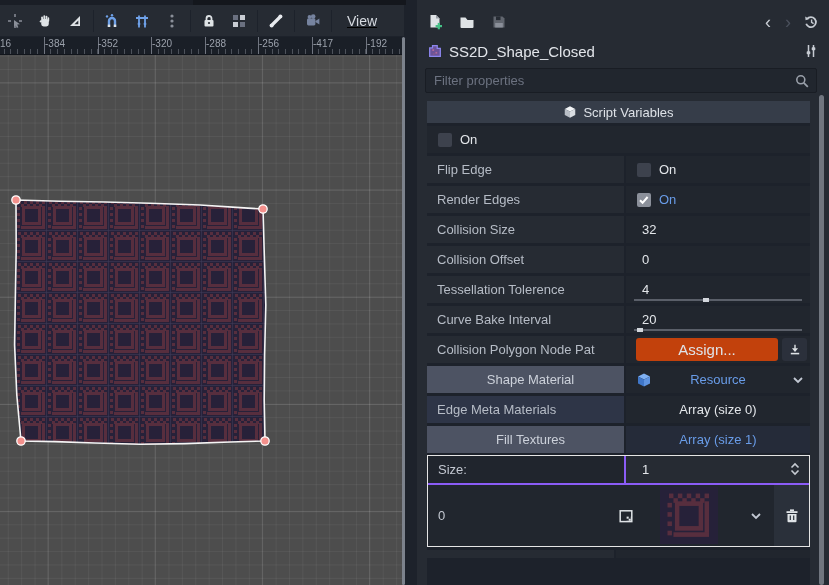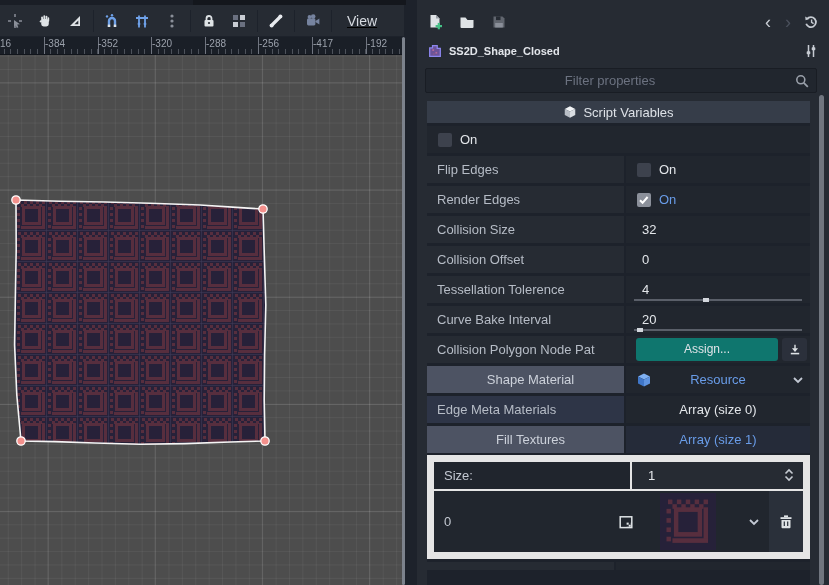--- a/index.html
+++ b/index.html
@@ -40,26 +40,26 @@
   #splitter{left:406px;top:0;width:11px;height:585px;background:#1d222b;}
 
   
   #inspector{left:417px;top:0;width:412px;height:585px;background:#262b33;}
   #insp-toolbar{position:absolute;left:0;top:5px;width:412px;height:33px;
      display:flex;align-items:center;}
   .navchev{font-size:18px;color:#c8cdd4;line-height:20px;}
   .navchev.dim{color:#4a505c;}
   #insp-title{position:absolute;left:10px;top:38px;width:392px;height:26px;
      display:flex;align-items:center;gap:6px;}
-  #insp-title .t{color:#e2e5ea;font-size:11px;flex:1;font-weight:bold;}
+  #insp-title .t{color:#e2e5ea;font-size:15px;flex:1;}
   #filter-bar{position:absolute;left:8px;top:68px;width:390px;height:23px;
      background:#21262e;border:1px solid #191d24;border-radius:2px;
      display:flex;align-items:center;}
   #filter-bar input{flex:1;background:transparent;border:none;outline:none;
-     color:#c8ccd2;font-size:13px;padding:0 8px;font-family:"Liberation Sans",sans-serif;text-align:center;}
+     color:#c8ccd2;font-size:13px;padding:0 8px;font-family:"Liberation Sans",sans-serif;}
   #filter-bar input::placeholder{color:#6c7280;}
 
   #props{position:absolute;left:10px;top:101px;width:383px;height:484px;
      background:#1d222b;overflow:hidden;}
   #cat-header{height:22px;background:#363d49;display:flex;align-items:center;
      justify-content:center;gap:6px;color:#dde1e7;font-size:13px;margin-bottom:3px;}
   .row{display:flex;height:27px;margin-bottom:3px;}
   .lbl{width:187px;background:#262b33;color:#b6bcc6;font-size:13px;
      line-height:27px;padding-left:10px;white-space:nowrap;overflow:hidden;margin-right:2px;}
   .lbl.hl{background:#4d5363;color:#ccd1da;text-align:center;}
@@ -67,26 +67,26 @@
   .val{flex:1;background:#21262e;display:flex;align-items:center;position:relative;
      color:#e3e6ea;font-size:13px;}
   .val .num{padding-left:16px;text-align:center;}
   .val.center{justify-content:center;}
   .chk{width:14px;height:14px;border-radius:2px;background:#3d424d;margin-left:11px;margin-right:8px;flex:0 0 auto;}
   .chk.on{background:#8b909a;}
   .blue{color:#699ce8;}
   .sliderline{position:absolute;left:8px;right:8px;bottom:2px;height:2px;background:#5a5f69;}
   .grabber{position:absolute;bottom:1px;width:6px;height:4px;background:#d3d7dd;}
   .spin{position:absolute;right:6px;top:5px;}
-  .assign-btn{background:#0f766e;border-radius:3px;color:#dfe3e8;font-size:12px;
+  .assign-btn{background:#c2410c;border-radius:3px;color:#dfe3e8;font-size:15px;
      height:23px;line-height:23px;text-align:center;flex:1;margin:2px 4px 2px 10px;}
   .assign-icn{width:25px;height:23px;background:#2b303b;border-radius:3px;margin-right:3px;
      display:flex;align-items:center;justify-content:center;}
 
-  #array-box{border:7px solid #e5e5e5;background:#e5e5e5;margin-top:1px;}
+  #array-box{border:1px solid #e5e5e5;background:#8b5cf6;margin-top:1px;}
   .arow{display:flex;height:27px;}
   .arow .albl{width:186px;background:#20252d;color:#c3c8d1;font-size:13px;
      line-height:27px;padding-left:10px;margin-right:2px;}
   .arow .aval{flex:1;background:#262b33;display:flex;align-items:center;
      color:#e3e6ea;font-size:13px;position:relative;}
   #item-row{display:flex;height:61px;margin-top:2px;background:#21262e;align-items:center;}
   #item-row .idx{width:180px;color:#c3c8d1;font-size:13px;padding-left:10px;}
   #tex-preview{width:58px;height:57px;background:#262139;display:flex;
      align-items:center;justify-content:center;margin-left:26px;}
   #trash-col{width:35px;height:61px;background:#2a303a;display:flex;
@@ -321,21 +321,21 @@
       <span>Script Variables</span>
     </div>
 
     <div class="row">
       <div class="val">
           <span class="chk"></span>
         <span>On</span>
         </div>
     </div>
     <div class="row">
-      <div class="lbl">Flip Edges</div>
+      <div class="lbl">Flip Edge</div>
       <div class="val">
           <span class="chk"></span>
         <span>On</span>
         </div>
     </div>
     <div class="row">
       <div class="lbl">Render Edges</div>
       <div class="val">
           <span class="chk on">
           <svg viewBox="0 0 14 14">

